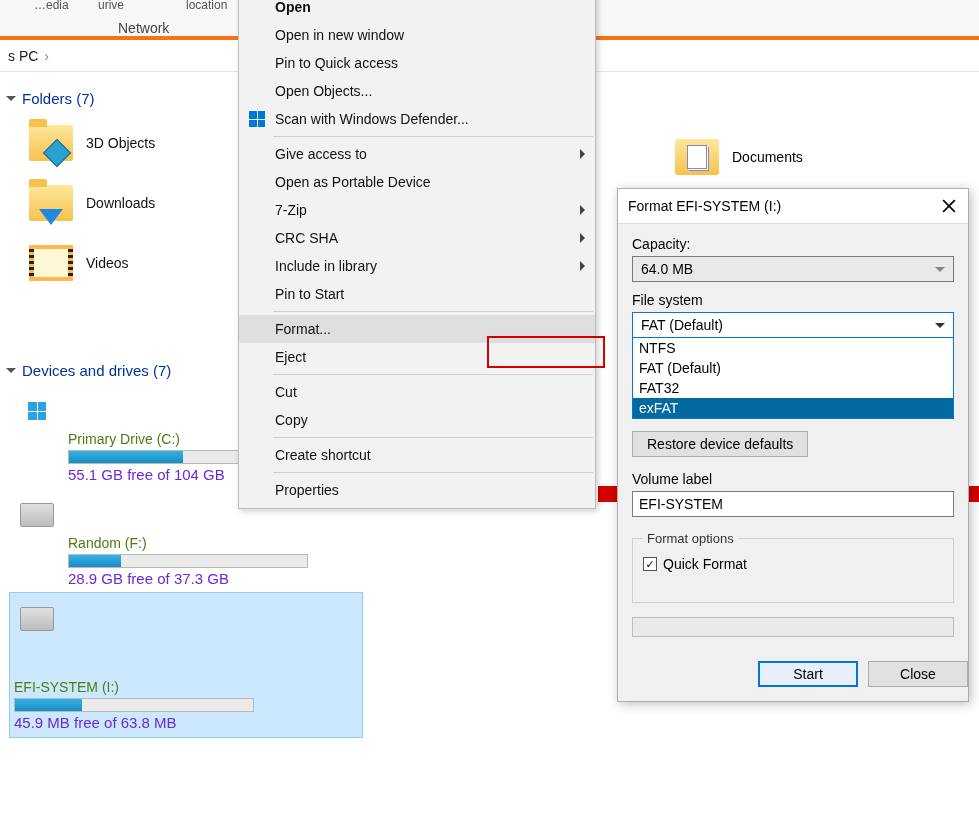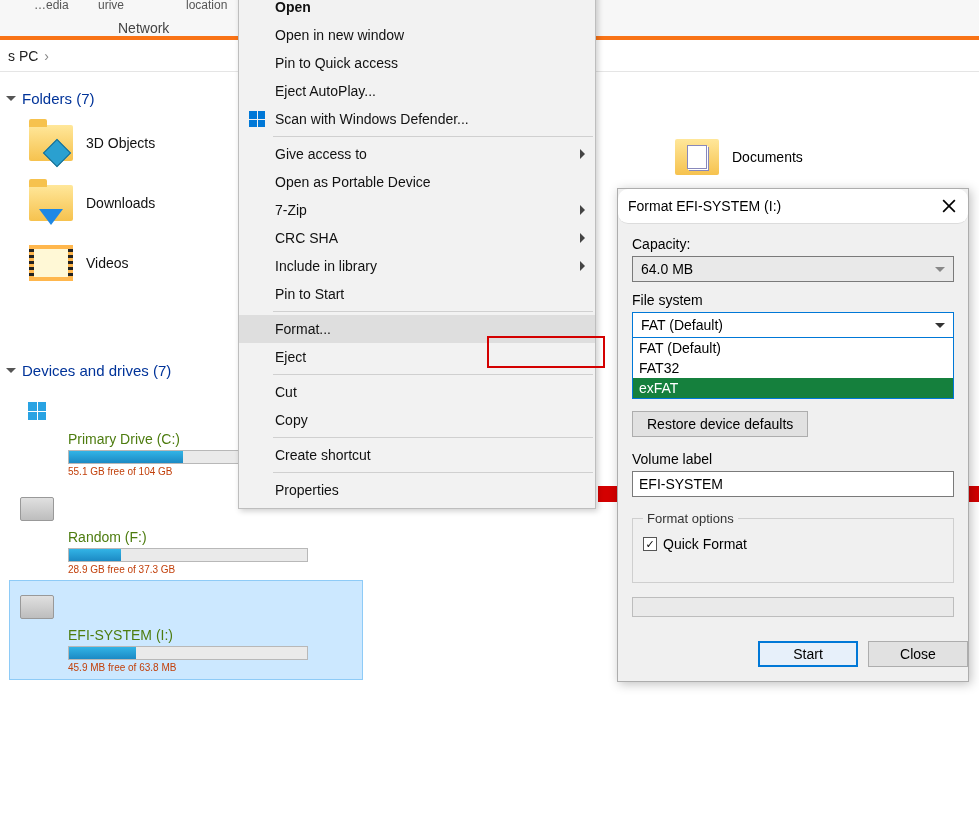--- a/index.html
+++ b/index.html
@@ -33,60 +33,60 @@
 .filmstrip { width: 44px; height: 36px; background:#fff8d6; border:4px solid #ffb74d; position:relative;}
 .filmstrip::before,.filmstrip::after{content:"";position:absolute;top:0;bottom:0;width:5px;background:repeating-linear-gradient(#222 0 3px,#ffb74d 3px 6px);}
 .filmstrip::before{left:-4px;} .filmstrip::after{right:-4px;}
 .documents-item { position: absolute; top: 54px; left: 672px; display:flex; align-items:center; }
 .docfolder { width:44px;height:36px;background:linear-gradient(#ffe79a,#f6c24e);border-radius:2px;position:relative;display:flex;align-items:center;justify-content:center;}
 .docpaper { width:20px;height:24px;background:#fff;border:1px solid #88b; box-shadow:1px 1px 0 #fff,2px 2px 0 #88b;}
 
 
 .devices-area { position: absolute; top: 278px; left: 2px; width: 360px; }
 .drive-item { display:flex; align-items:flex-start; padding:6px 4px; margin-left: 8px;}
-.drive-item.selected { background:#cce8ff; outline:1px solid #8ecbf7; }
+.drive-item.selected { background:#cce8ff; outline:1px solid #8ecbf7;flex-direction:column; }
 .drive-icon { width:46px; height:40px; margin-right:8px; display:flex; align-items:center; justify-content:center;}
 .drive-osicon { width:34px;height:24px;background:linear-gradient(#e0e0e0,#bdbdbd);border:1px solid #999;border-radius:2px;}
 .drive-windows { width:18px;height:18px; display:grid; grid-template-columns:1fr 1fr; grid-template-rows:1fr 1fr; gap:1px;}
 .drive-windows span{background:#29a3e3;}
 .drive-info { display:flex; flex-direction:column; width:260px;}
 .drive-name { color:#4d7c0f; line-height:16px; margin-bottom:3px;margin-top:40px;}
 .drive-bar { width:240px; height:14px; border:1px solid #b8b8b8; background:#eaeaea; position:relative; margin-bottom:2px;}
 .drive-fill { position:absolute; top:0; bottom:0; left:0; background:linear-gradient(#32b4e6,#1c8ac4);}
-.drive-sub { color:#c2410c; font-size:10px;}
+.drive-sub { color:#6d28d9; font-size:15px;}
 
 
 .context-menu { position: absolute; left: 238px; top: -12px; width: 358px; background: #f2f2f2; border: 1px solid #bebebe; box-shadow: 2px 2px 6px rgba(0,0,0,0.2); z-index: 4; padding: 4px 0;}
 .menu-item { display:flex; align-items:center; padding: 6px 12px 6px 36px; color:#111; position:relative; height:28px; }
 .menu-item.bold { font-weight:700; }
 .menu-item.hovered { background:#dedede; }
 .menu-sep { height:1px; background:#d0d0d0; margin:3px 2px 3px 34px; }
 .menu-sub-arrow { position:absolute; right:10px; width:0;height:0;border-top:5px solid transparent;border-bottom:5px solid transparent;border-left:5px solid #444;}
 .menu-leadicon { position:absolute; left:10px; width:16px; height:16px; display:grid; grid-template-columns:1fr 1fr; grid-template-rows:1fr 1fr; gap:1px;}
 .menu-leadicon span{background:#0078d7;}
 .format-highlight { position:absolute; border:2px solid #d40000; width:118px; height:32px; left:248px; pointer-events:none;}
 
 
 .red-cut { position:absolute; width:40px; height:16px; background:#d40000; }
 
 
 .dlg { position:absolute; left:617px; top:188px; width:352px; border:1px solid #adadad; background:#f0f0f0; box-shadow:2px 2px 10px rgba(0,0,0,0.25); z-index:5; }
-.dlg-title { display:flex; align-items:center; justify-content:space-between; padding:8px 10px; background:#fff; border-bottom:1px solid #dcdcdc;border-radius:10px;}
+.dlg-title { display:flex; align-items:center; justify-content:space-between; padding:8px 10px; background:#fff; border-bottom:1px solid #dcdcdc;}
 .dlg-title span { color:#000; }
 .dlg-close { width:18px; height:18px; display:flex; align-items:center; justify-content:center; cursor:pointer;}
 .dlg-body { padding: 12px 14px 10px 14px; }
 .field-label { margin-bottom:4px; color:#000; }
 .combo { width: 100%; height:26px; border:1px solid #7a7a7a; background:#e9e9e9; display:flex; align-items:center; padding:0 8px; justify-content:space-between; margin-bottom:10px;}
 .combo.drop-open { margin-bottom:0;}
 .combo-chev { width:0;height:0;border-left:5px solid transparent;border-right:5px solid transparent;border-top:5px solid #333;}
 .combo-chev.light { border-top-color:#888;}
 .combo.open-sel { border-color:#0078d7; background:#fff; }
 .dropdown-list { border:1px solid #0078d7; border-top:none; background:#fff; margin-bottom:12px;}
 .dropdown-list .opt { padding:2px 6px; }
-.dropdown-list .opt.sel { background:#15803d; color:#fff; }
+.dropdown-list .opt.sel { background:#0369a1; color:#fff; }
 .btn { display:inline-flex; align-items:center; justify-content:center; border:1px solid #adadad; background:#e1e1e1; height:26px; padding:0 14px; cursor:pointer;}
 .btn.primary { border:2px solid #0078d7; background:#e7f0fa; }
 .textinput { width:100%; height:26px; border:1px solid #7a7a7a; background:#fff; padding:0 6px; margin-bottom:14px;}
 .groupbox { border:1px solid #cfcfcf; padding:10px 10px 30px 10px; margin-bottom:14px;}
 .groupbox legend { padding:0 4px; color:#333; font-size:13px;}
 .checkbox-row { display:flex; align-items:center; gap:6px;}
 .chk { width:14px;height:14px;border:1px solid #555;background:#fff;display:flex;align-items:center;justify-content:center;font-size:11px;line-height:11px;}
 .progress-empty { width:100%; height:20px; border:1px solid #bdbdbd; background:#eaeaea; margin-bottom:14px;}
 .dlg-buttons { display:flex; justify-content:flex-end; gap:10px; padding: 0 0 14px 0;}
 </style>
@@ -208,21 +208,21 @@
   <div class="menu-item bold">
       <span>Open</span>
     </div>
   <div class="menu-item">
       <span>Open in new window</span>
     </div>
   <div class="menu-item">
       <span>Pin to Quick access</span>
     </div>
   <div class="menu-item">
-      <span>Eject AutoPlay...</span>
+      <span>Open Objects...</span>
     </div>
   <div class="menu-item">
     <span class="menu-leadicon">
         <span></span>
         <span></span>
         <span></span>
         <span></span>
       </span>
     <span>Scan with Windows Defender...</span>
   </div>
@@ -291,20 +291,21 @@
       <span>64.0 MB</span>
       <span class="combo-chev light"></span>
     </div>
 
     <div class="field-label">File system</div>
     <div class="combo open-sel drop-open">
       <span>FAT (Default)</span>
       <span class="combo-chev"></span>
     </div>
     <div class="dropdown-list">
+      <div class="opt">NTFS</div>
       <div class="opt">FAT (Default)</div>
       <div class="opt">FAT32</div>
       <div class="opt sel">exFAT</div>
     </div>
 
     <div class="btn" style="margin-bottom:14px">
       <span>Restore device defaults</span>
     </div>
 
     <div class="field-label">Volume label</div>

